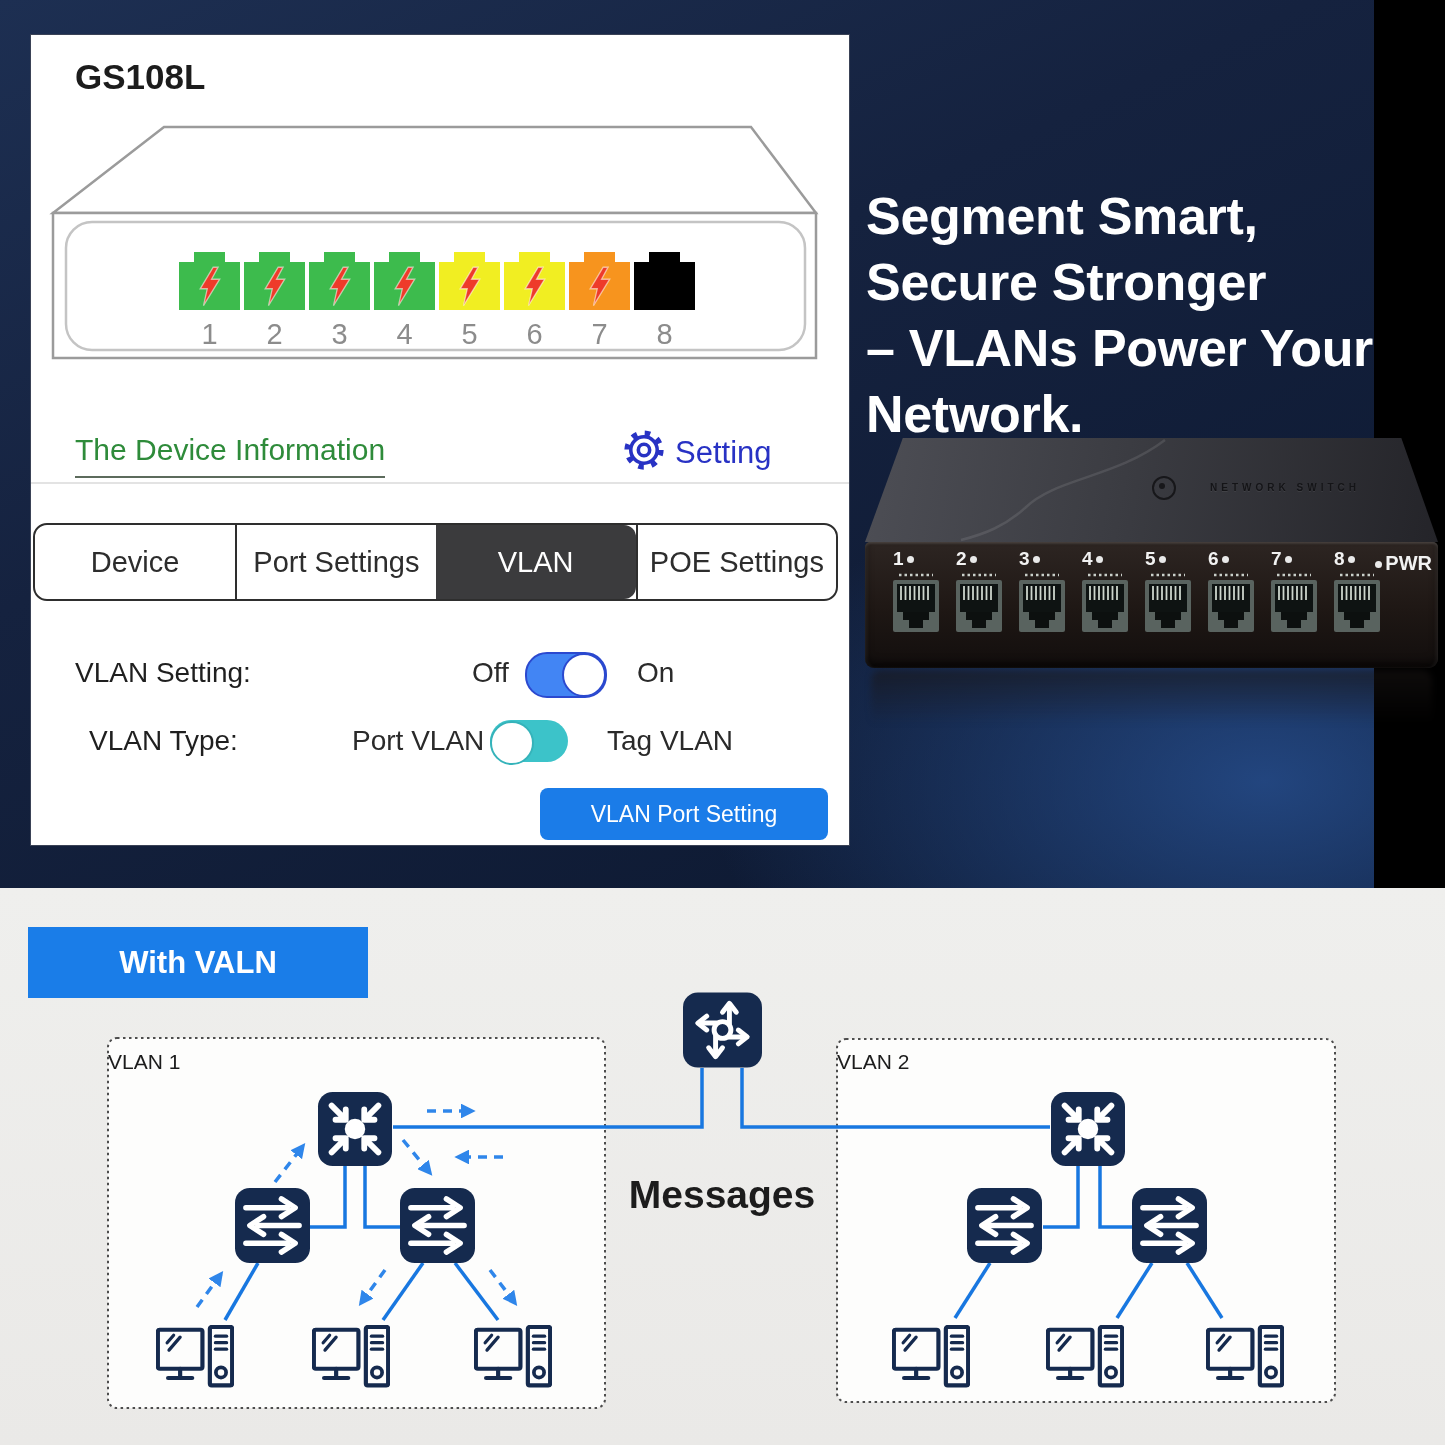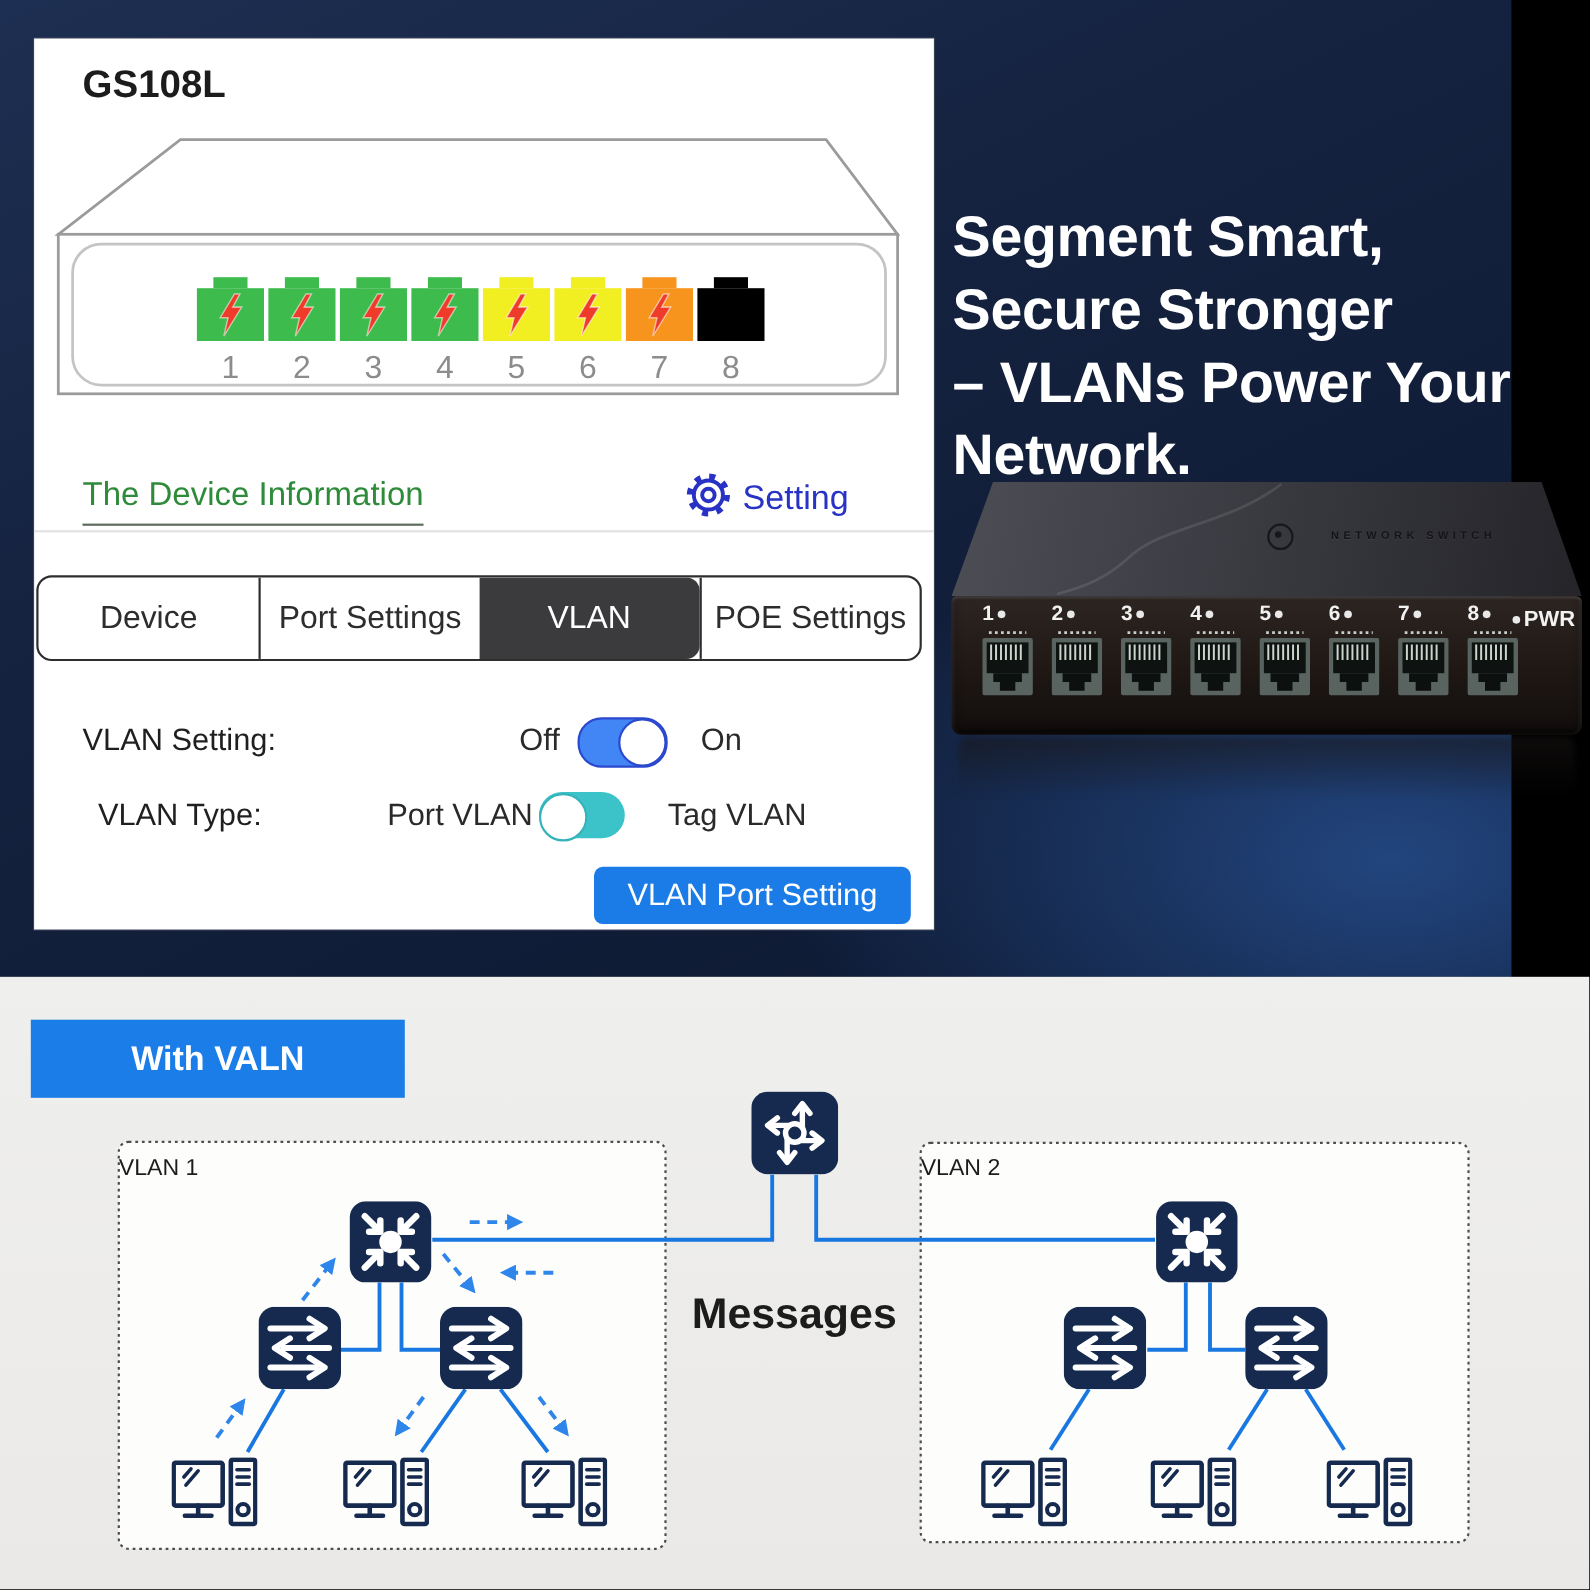--- a/index.html
+++ b/index.html
@@ -40,21 +40,21 @@
   .tgl-word{position:absolute;font-size:28px;color:#2a2a2a;top:7px;}
 
   .toggle{position:absolute;width:78px;height:42px;border-radius:22px;cursor:pointer;}
   .toggle .knob{position:absolute;top:0;width:40px;height:40px;border-radius:50%;background:#fff;}
   .toggle.blue{left:494px;top:2px;background:#4285f4;border:2px solid #2b49cf;}
   .toggle.blue .knob{right:-1px;top:-1px;border:2px solid #2b49cf;}
   .toggle.teal{left:459px;top:2px;background:#3cc3c9;}
   .toggle.teal .knob{left:0px;top:1px;border:2px solid #35b3ba;}
 
   .vps-btn{position:absolute;left:509px;top:753px;width:288px;height:52px;background:#1b7ce8;
-           border:none;border-radius:8px;color:#fff;font-size:28px;font-family:inherit;cursor:pointer;}
+           border:none;border-radius:8px;color:#fff;font-size:23px;font-family:inherit;cursor:pointer;}
 
   
   .headline{position:absolute;left:866px;top:183px;width:565px;color:#ffffff;
             font-size:52px;font-weight:700;line-height:66px;letter-spacing:-.3px;}
 
   
   .product{position:absolute;left:865px;top:438px;width:573px;height:300px;}
   .p-top{position:absolute;left:0;top:0;width:573px;height:104px;
          background:linear-gradient(100deg,#4d4e55 0%,#3b3c42 45%,#242429 100%);
          clip-path:polygon(6.6% 0,93.6% 0,100% 100%,0 100%);}

